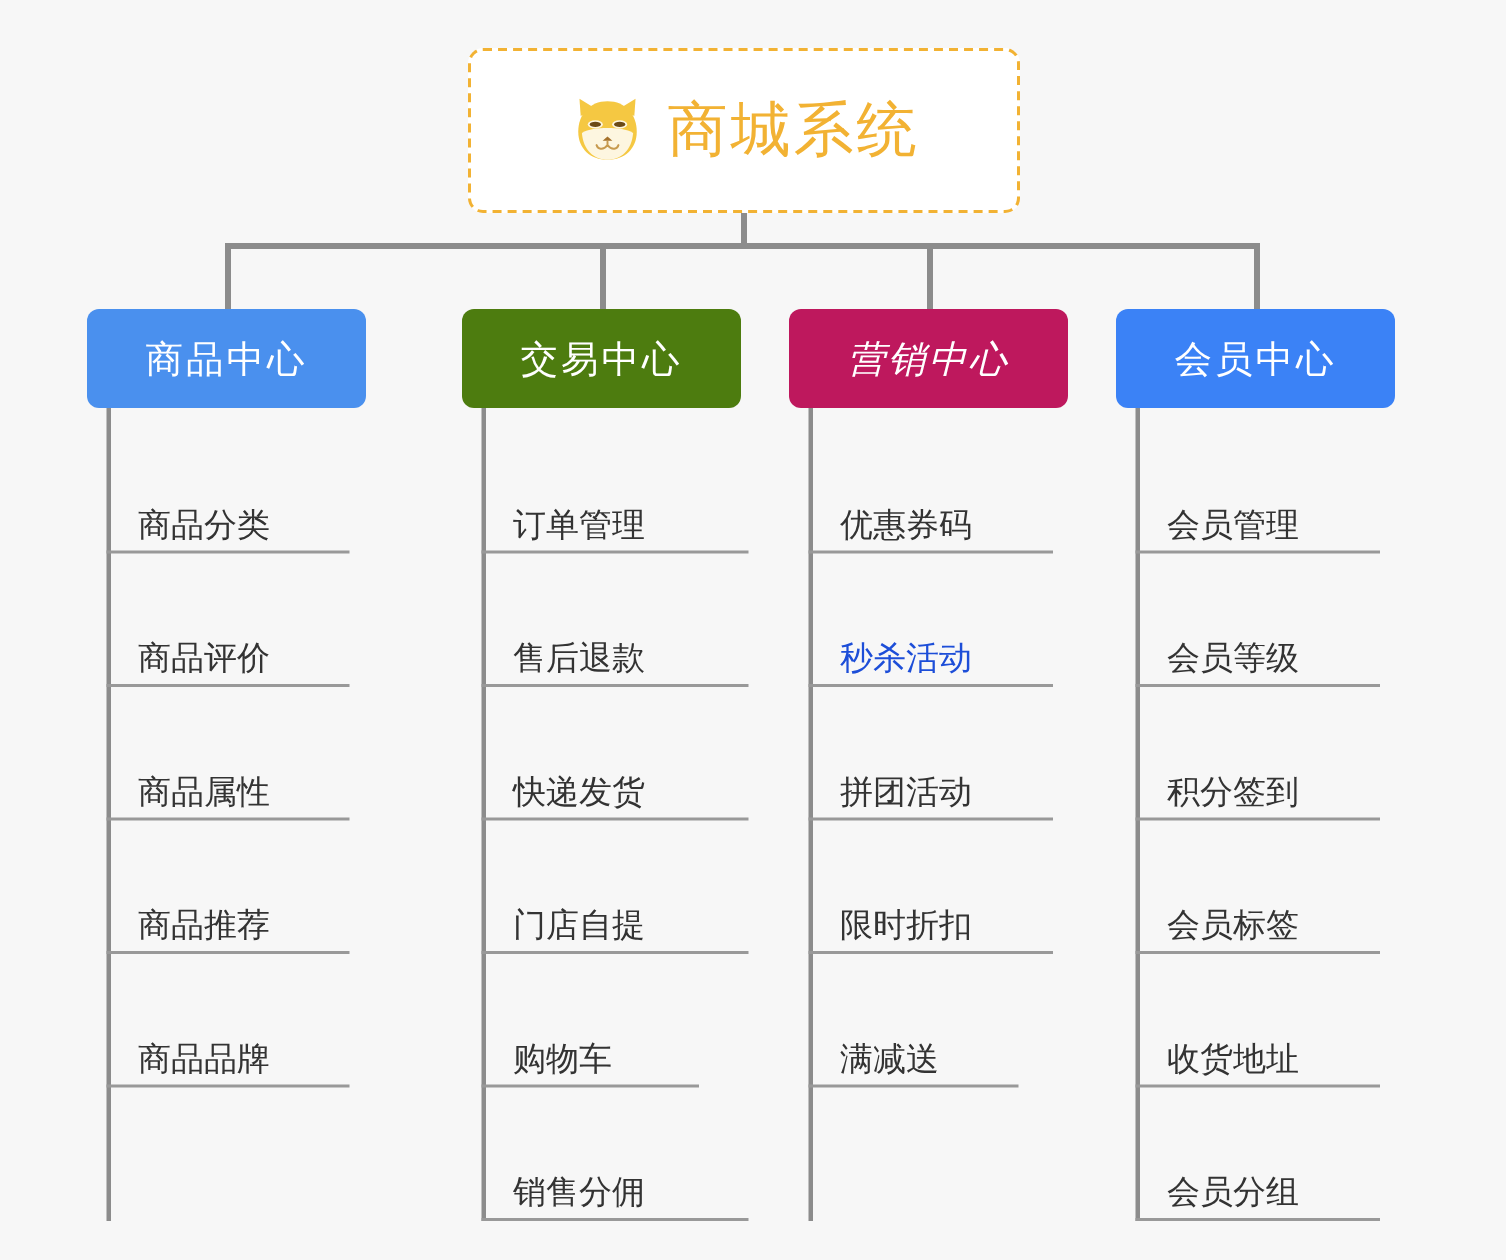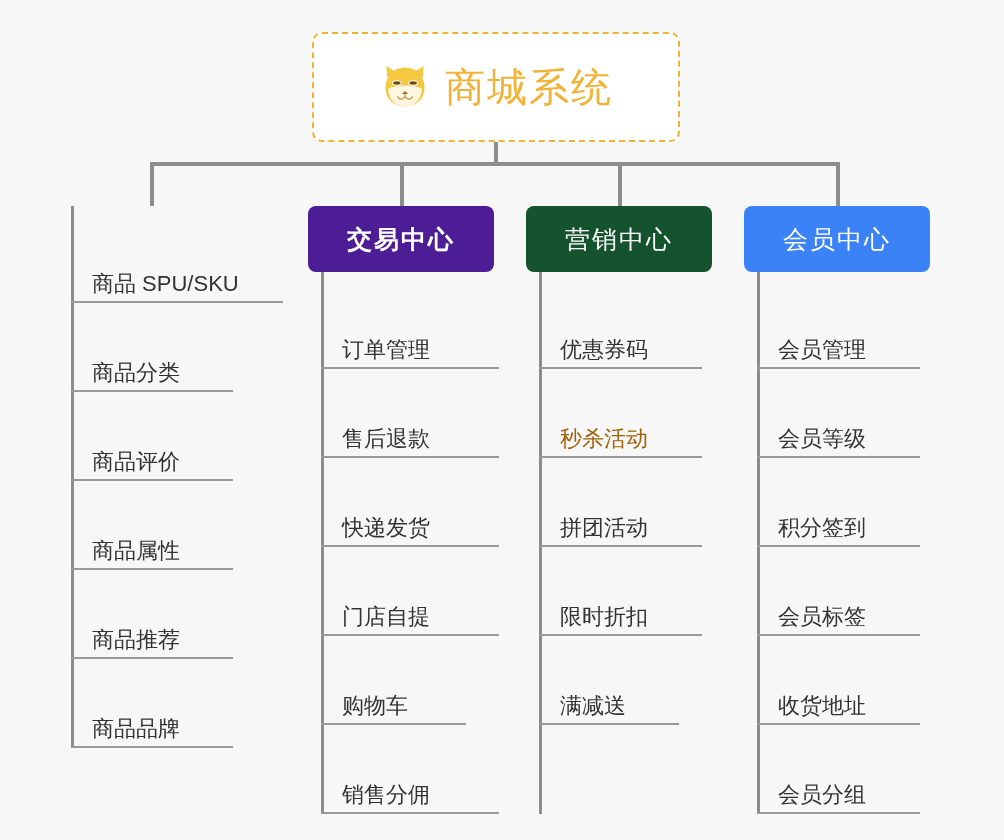--- a/index.html
+++ b/index.html
@@ -166,26 +166,23 @@
   </div>
 
   <div class="connector conn-stem" style="background: rgb(140, 140, 140);"></div>
   <div class="connector conn-bus" style="background: rgb(140, 140, 140);"></div>
   <div class="connector conn-drop d0" style="background: rgb(140, 140, 140);"></div>
   <div class="connector conn-drop d1" style="background: rgb(140, 140, 140);"></div>
   <div class="connector conn-drop d2" style="background: rgb(140, 140, 140);"></div>
   <div class="connector conn-drop d3" style="background: rgb(140, 140, 140);"></div>
 
   <div class="column c0">
-    <div class="leaf-list">
-      <div class="leaf-trunk" style="height: 542px; background: rgb(140, 140, 140);"></div>
-      <div class="leaf-item">
-        <span class="leaf-label" style="color: rgb(51, 51, 51);">商品 SPU/SKU</span>
-        <span class="leaf-rule" style="width: 212px; background: rgb(153, 153, 153);"></span>
-      </div>
+    <div class="cat-header" style="background: rgb(74, 144, 238);">商品中心</div>
+    <div class="leaf-list">
+      <div class="leaf-trunk" style="height: 542px; background: rgb(140, 140, 140);"></div>
       <div class="leaf-item">
         <span class="leaf-label" style="color: rgb(51, 51, 51);">商品分类</span>
         <span class="leaf-rule" style="width: 162px; background: rgb(153, 153, 153);"></span>
       </div>
       <div class="leaf-item">
         <span class="leaf-label" style="color: rgb(51, 51, 51);">商品评价</span>
         <span class="leaf-rule" style="width: 162px; background: rgb(153, 153, 153);"></span>
       </div>
       <div class="leaf-item">
         <span class="leaf-label" style="color: rgb(51, 51, 51);">商品属性</span>
@@ -196,21 +193,21 @@
         <span class="leaf-rule" style="width: 162px; background: rgb(153, 153, 153);"></span>
       </div>
       <div class="leaf-item">
         <span class="leaf-label" style="color: rgb(51, 51, 51);">商品品牌</span>
         <span class="leaf-rule" style="width: 162px; background: rgb(153, 153, 153);"></span>
       </div>
     </div>
   </div>
 
   <div class="column c1">
-    <div class="cat-header" style="background: #4c1d95; font-weight: bold;">交易中心</div>
+    <div class="cat-header" style="background: #4d7c0f;">交易中心</div>
     <div class="leaf-list">
       <div class="leaf-trunk" style="height: 542px; background: rgb(140, 140, 140);"></div>
       <div class="leaf-item">
         <span class="leaf-label" style="color: rgb(51, 51, 51);">订单管理</span>
         <span class="leaf-rule" style="width: 178px; background: rgb(153, 153, 153);"></span>
       </div>
       <div class="leaf-item">
         <span class="leaf-label" style="color: rgb(51, 51, 51);">售后退款</span>
         <span class="leaf-rule" style="width: 178px; background: rgb(153, 153, 153);"></span>
       </div>
@@ -227,29 +224,29 @@
         <span class="leaf-rule" style="width: 145px; background: rgb(153, 153, 153);"></span>
       </div>
       <div class="leaf-item">
         <span class="leaf-label" style="color: rgb(51, 51, 51);">销售分佣</span>
         <span class="leaf-rule" style="width: 178px; background: rgb(153, 153, 153);"></span>
       </div>
     </div>
   </div>
 
   <div class="column c2">
-    <div class="cat-header" style="background: #14532d;">营销中心</div>
+    <div class="cat-header" style="background: #be185d; font-style: italic;">营销中心</div>
     <div class="leaf-list">
       <div class="leaf-trunk" style="height: 542px; background: rgb(140, 140, 140);"></div>
       <div class="leaf-item">
         <span class="leaf-label" style="color: rgb(51, 51, 51);">优惠券码</span>
         <span class="leaf-rule" style="width: 163px; background: rgb(153, 153, 153);"></span>
       </div>
       <div class="leaf-item">
-        <span class="leaf-label" style="color: #a16207;">秒杀活动</span>
+        <span class="leaf-label" style="color: #1d4ed8;">秒杀活动</span>
         <span class="leaf-rule" style="width: 163px; background: rgb(153, 153, 153);"></span>
       </div>
       <div class="leaf-item">
         <span class="leaf-label" style="color: rgb(51, 51, 51);">拼团活动</span>
         <span class="leaf-rule" style="width: 163px; background: rgb(153, 153, 153);"></span>
       </div>
       <div class="leaf-item">
         <span class="leaf-label" style="color: rgb(51, 51, 51);">限时折扣</span>
         <span class="leaf-rule" style="width: 163px; background: rgb(153, 153, 153);"></span>
       </div>

